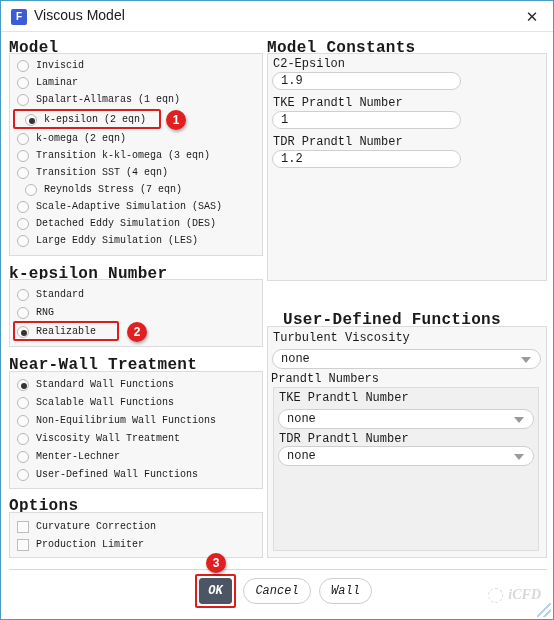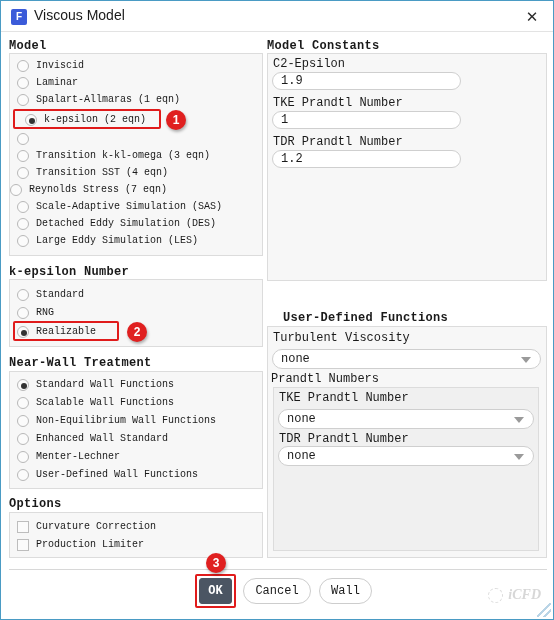--- a/index.html
+++ b/index.html
@@ -43,21 +43,21 @@
     width: 20px; height: 20px;
     font-family: "Liberation Sans", sans-serif;
     font-size: 15px; color: #2b2b2b;
     text-align: center; line-height: 20px;
     cursor: pointer;
   }
 
   
   .grp-title {
     position: absolute;
-    font-size: 12px; font-weight: bold; color: #1a1a1a;
+    font-size: 16px; font-weight: bold; color: #1a1a1a;
     letter-spacing: 0.3px;
     white-space: nowrap;
   }
   .grp-box {
     position: absolute;
     background: #f7f7f7;
     border: 1px solid #dcdcdc;
   }
 
   
@@ -156,20 +156,21 @@
     position: absolute;
     height: 26px;
     border: 1px solid #cdcdcd;
     border-radius: 13px;
     background: #ffffff;
     font-size: 12px; color: #1a1a1a;
     font-family: "Liberation Mono", "DejaVu Sans Mono", monospace;
     text-align: center;
     line-height: 24px;
     cursor: pointer;
+    font-style: italic;
   }
   #ok-btn {
     background: #4b5563;
     color: #ffffff;
     border: 1px solid #4b5563;
     border-radius: 3px;
     font-weight: bold;
   }
   #watermark {
     position: absolute; right: 12px; top: 586px;
@@ -221,30 +222,31 @@
   <div class="row" style="left:16px; top:90px;">
     <span class="radio"></span>
     <span class="rlabel">Spalart-Allmaras (1 eqn)</span>
   </div>
   <div class="row" style="left:24px; top:110px;">
     <span class="radio on"></span>
     <span class="rlabel">k-epsilon (2 eqn)</span>
   </div>
   <div class="row" style="left:16px; top:129px;">
     <span class="radio"></span>
+    <span class="rlabel">k-omega (2 eqn)</span>
   </div>
   <div class="row" style="left:16px; top:146px;">
     <span class="radio"></span>
     <span class="rlabel">Transition k-kl-omega (3 eqn)</span>
   </div>
   <div class="row" style="left:16px; top:163px;">
     <span class="radio"></span>
     <span class="rlabel">Transition SST (4 eqn)</span>
   </div>
-  <div class="row" style="left:9px; top:180px;">
+  <div class="row" style="left:24px; top:180px;">
     <span class="radio"></span>
     <span class="rlabel">Reynolds Stress (7 eqn)</span>
   </div>
   <div class="row" style="left:16px; top:197px;">
     <span class="radio"></span>
     <span class="rlabel">Scale-Adaptive Simulation (SAS)</span>
   </div>
   <div class="row" style="left:16px; top:214px;">
     <span class="radio"></span>
     <span class="rlabel">Detached Eddy Simulation (DES)</span>
@@ -286,21 +288,21 @@
   <div class="row" style="left:16px; top:393px;">
     <span class="radio"></span>
     <span class="rlabel">Scalable Wall Functions</span>
   </div>
   <div class="row" style="left:16px; top:411px;">
     <span class="radio"></span>
     <span class="rlabel">Non-Equilibrium Wall Functions</span>
   </div>
   <div class="row" style="left:16px; top:429px;">
     <span class="radio"></span>
-    <span class="rlabel">Enhanced Wall Standard</span>
+    <span class="rlabel">Viscosity Wall Treatment</span>
   </div>
   <div class="row" style="left:16px; top:447px;">
     <span class="radio"></span>
     <span class="rlabel">Menter-Lechner</span>
   </div>
   <div class="row" style="left:16px; top:465px;">
     <span class="radio"></span>
     <span class="rlabel">User-Defined Wall Functions</span>
   </div>
 

